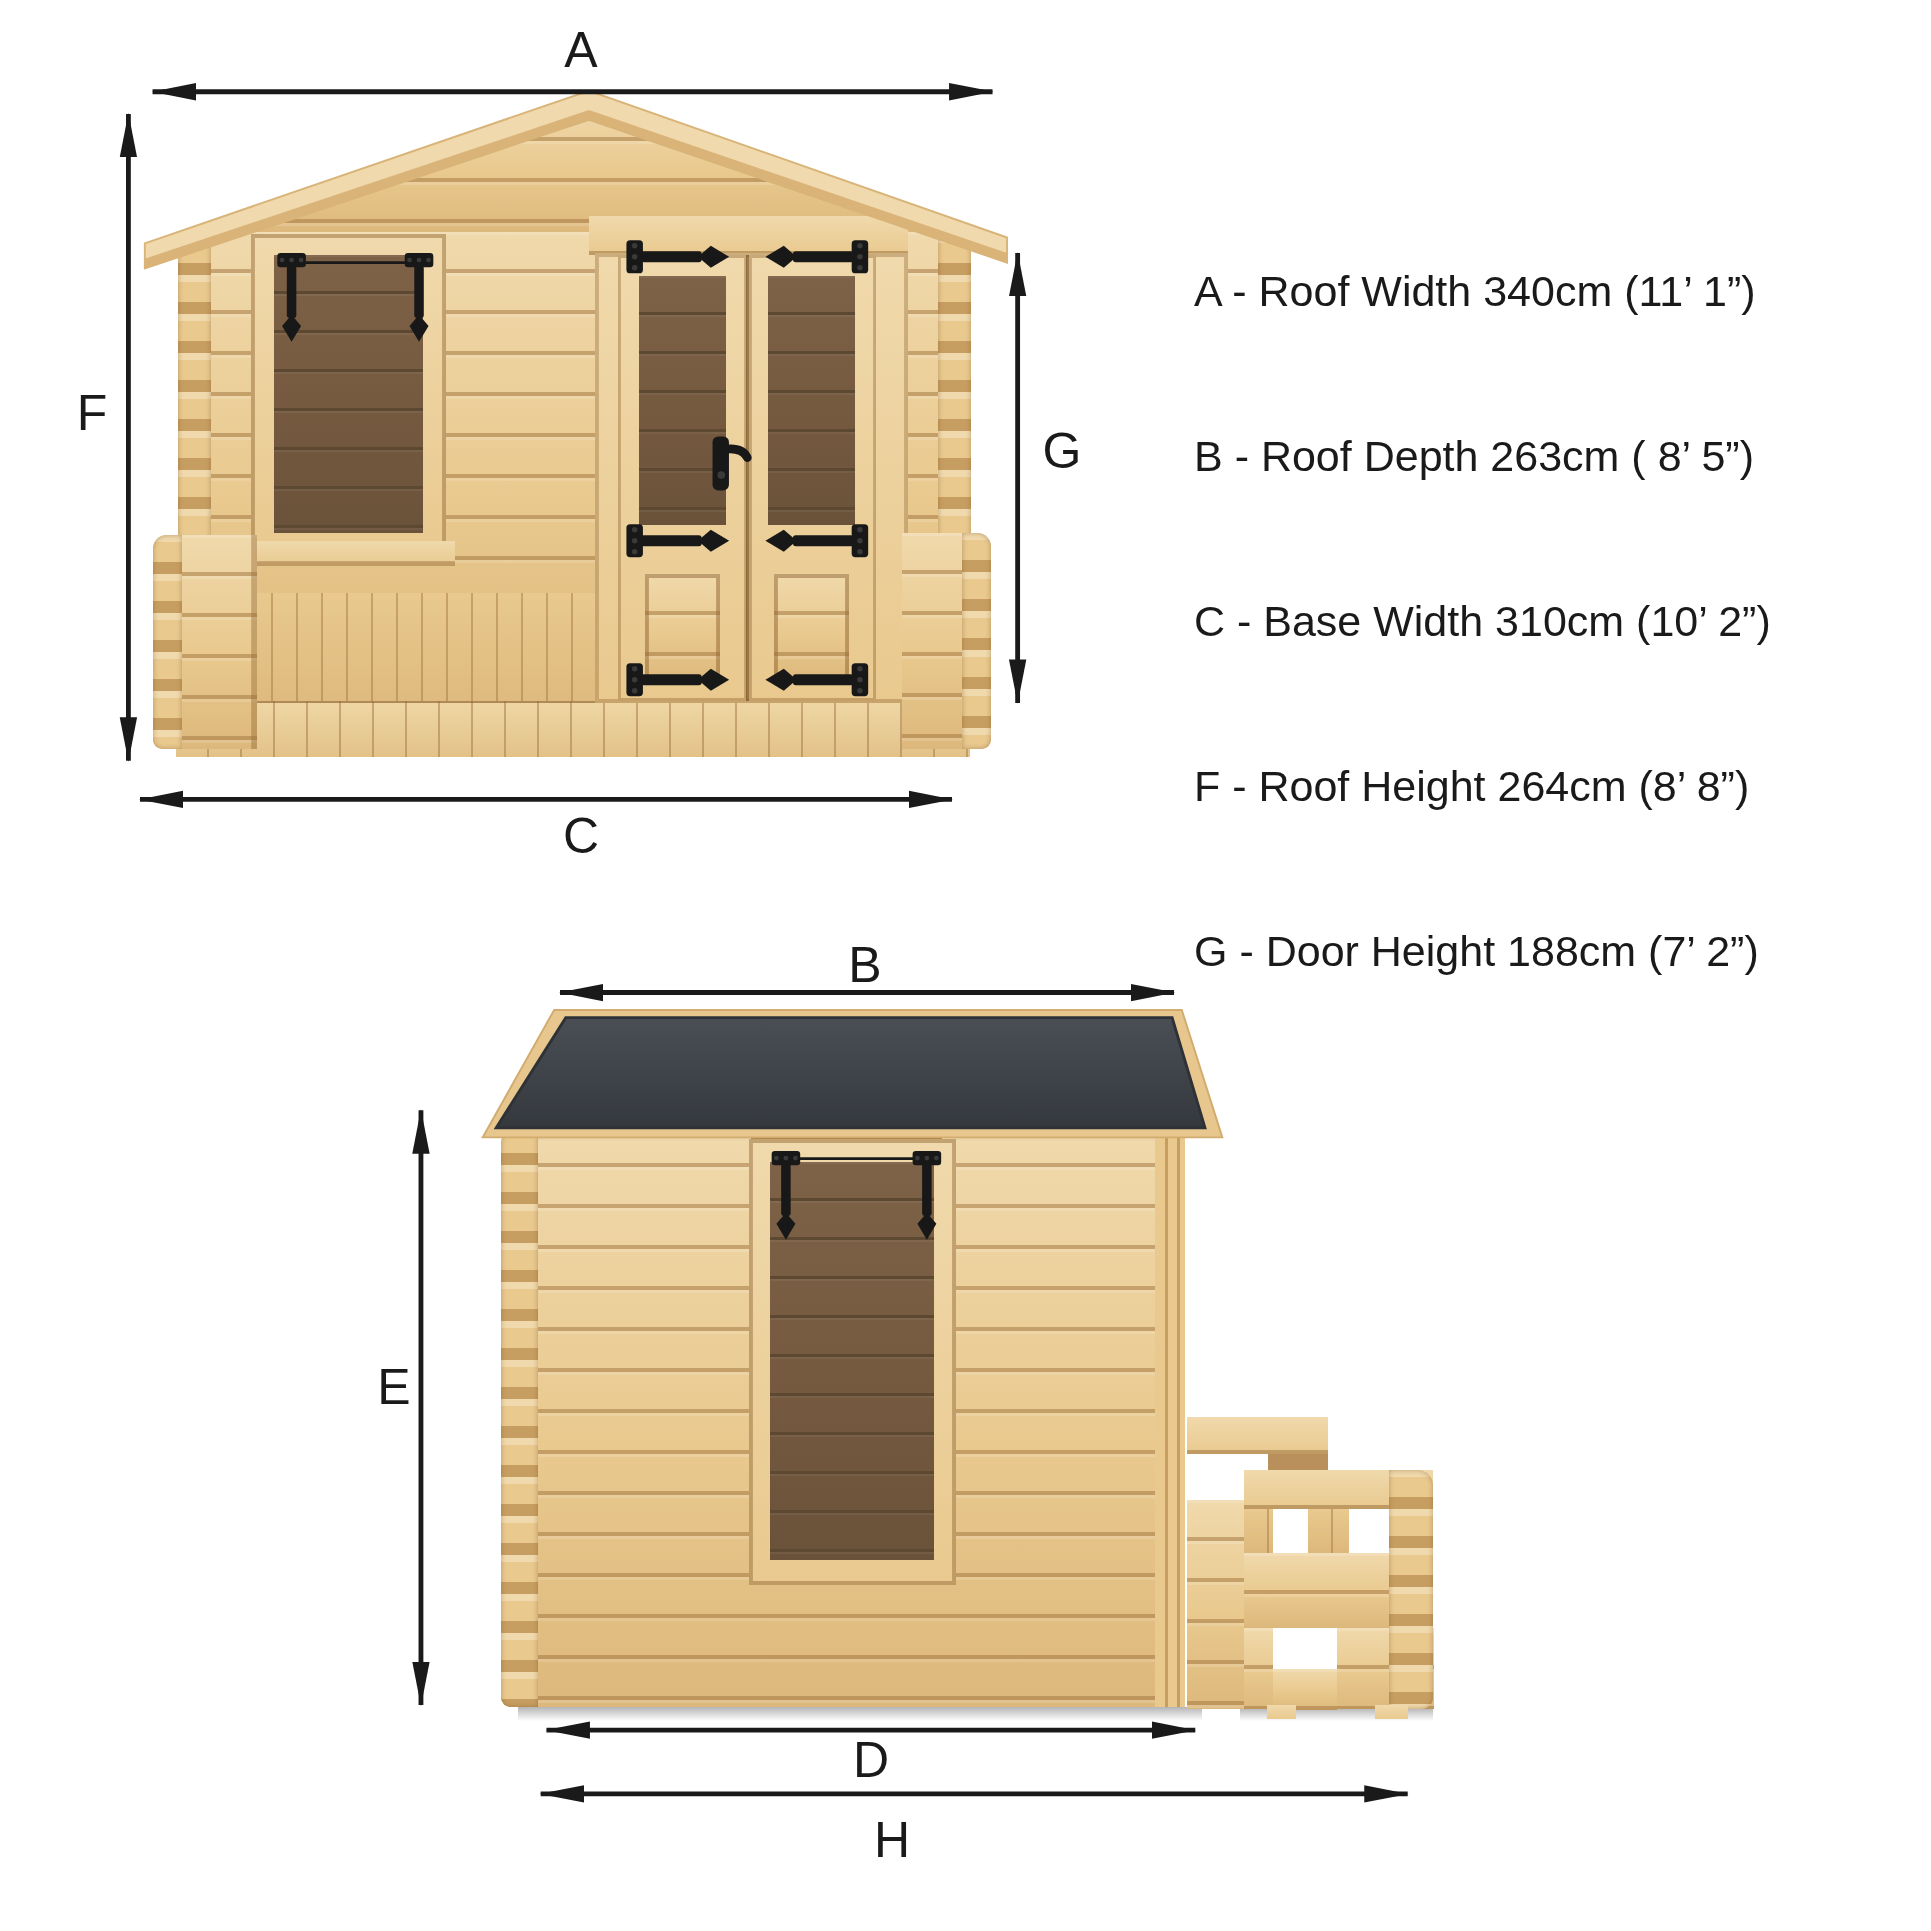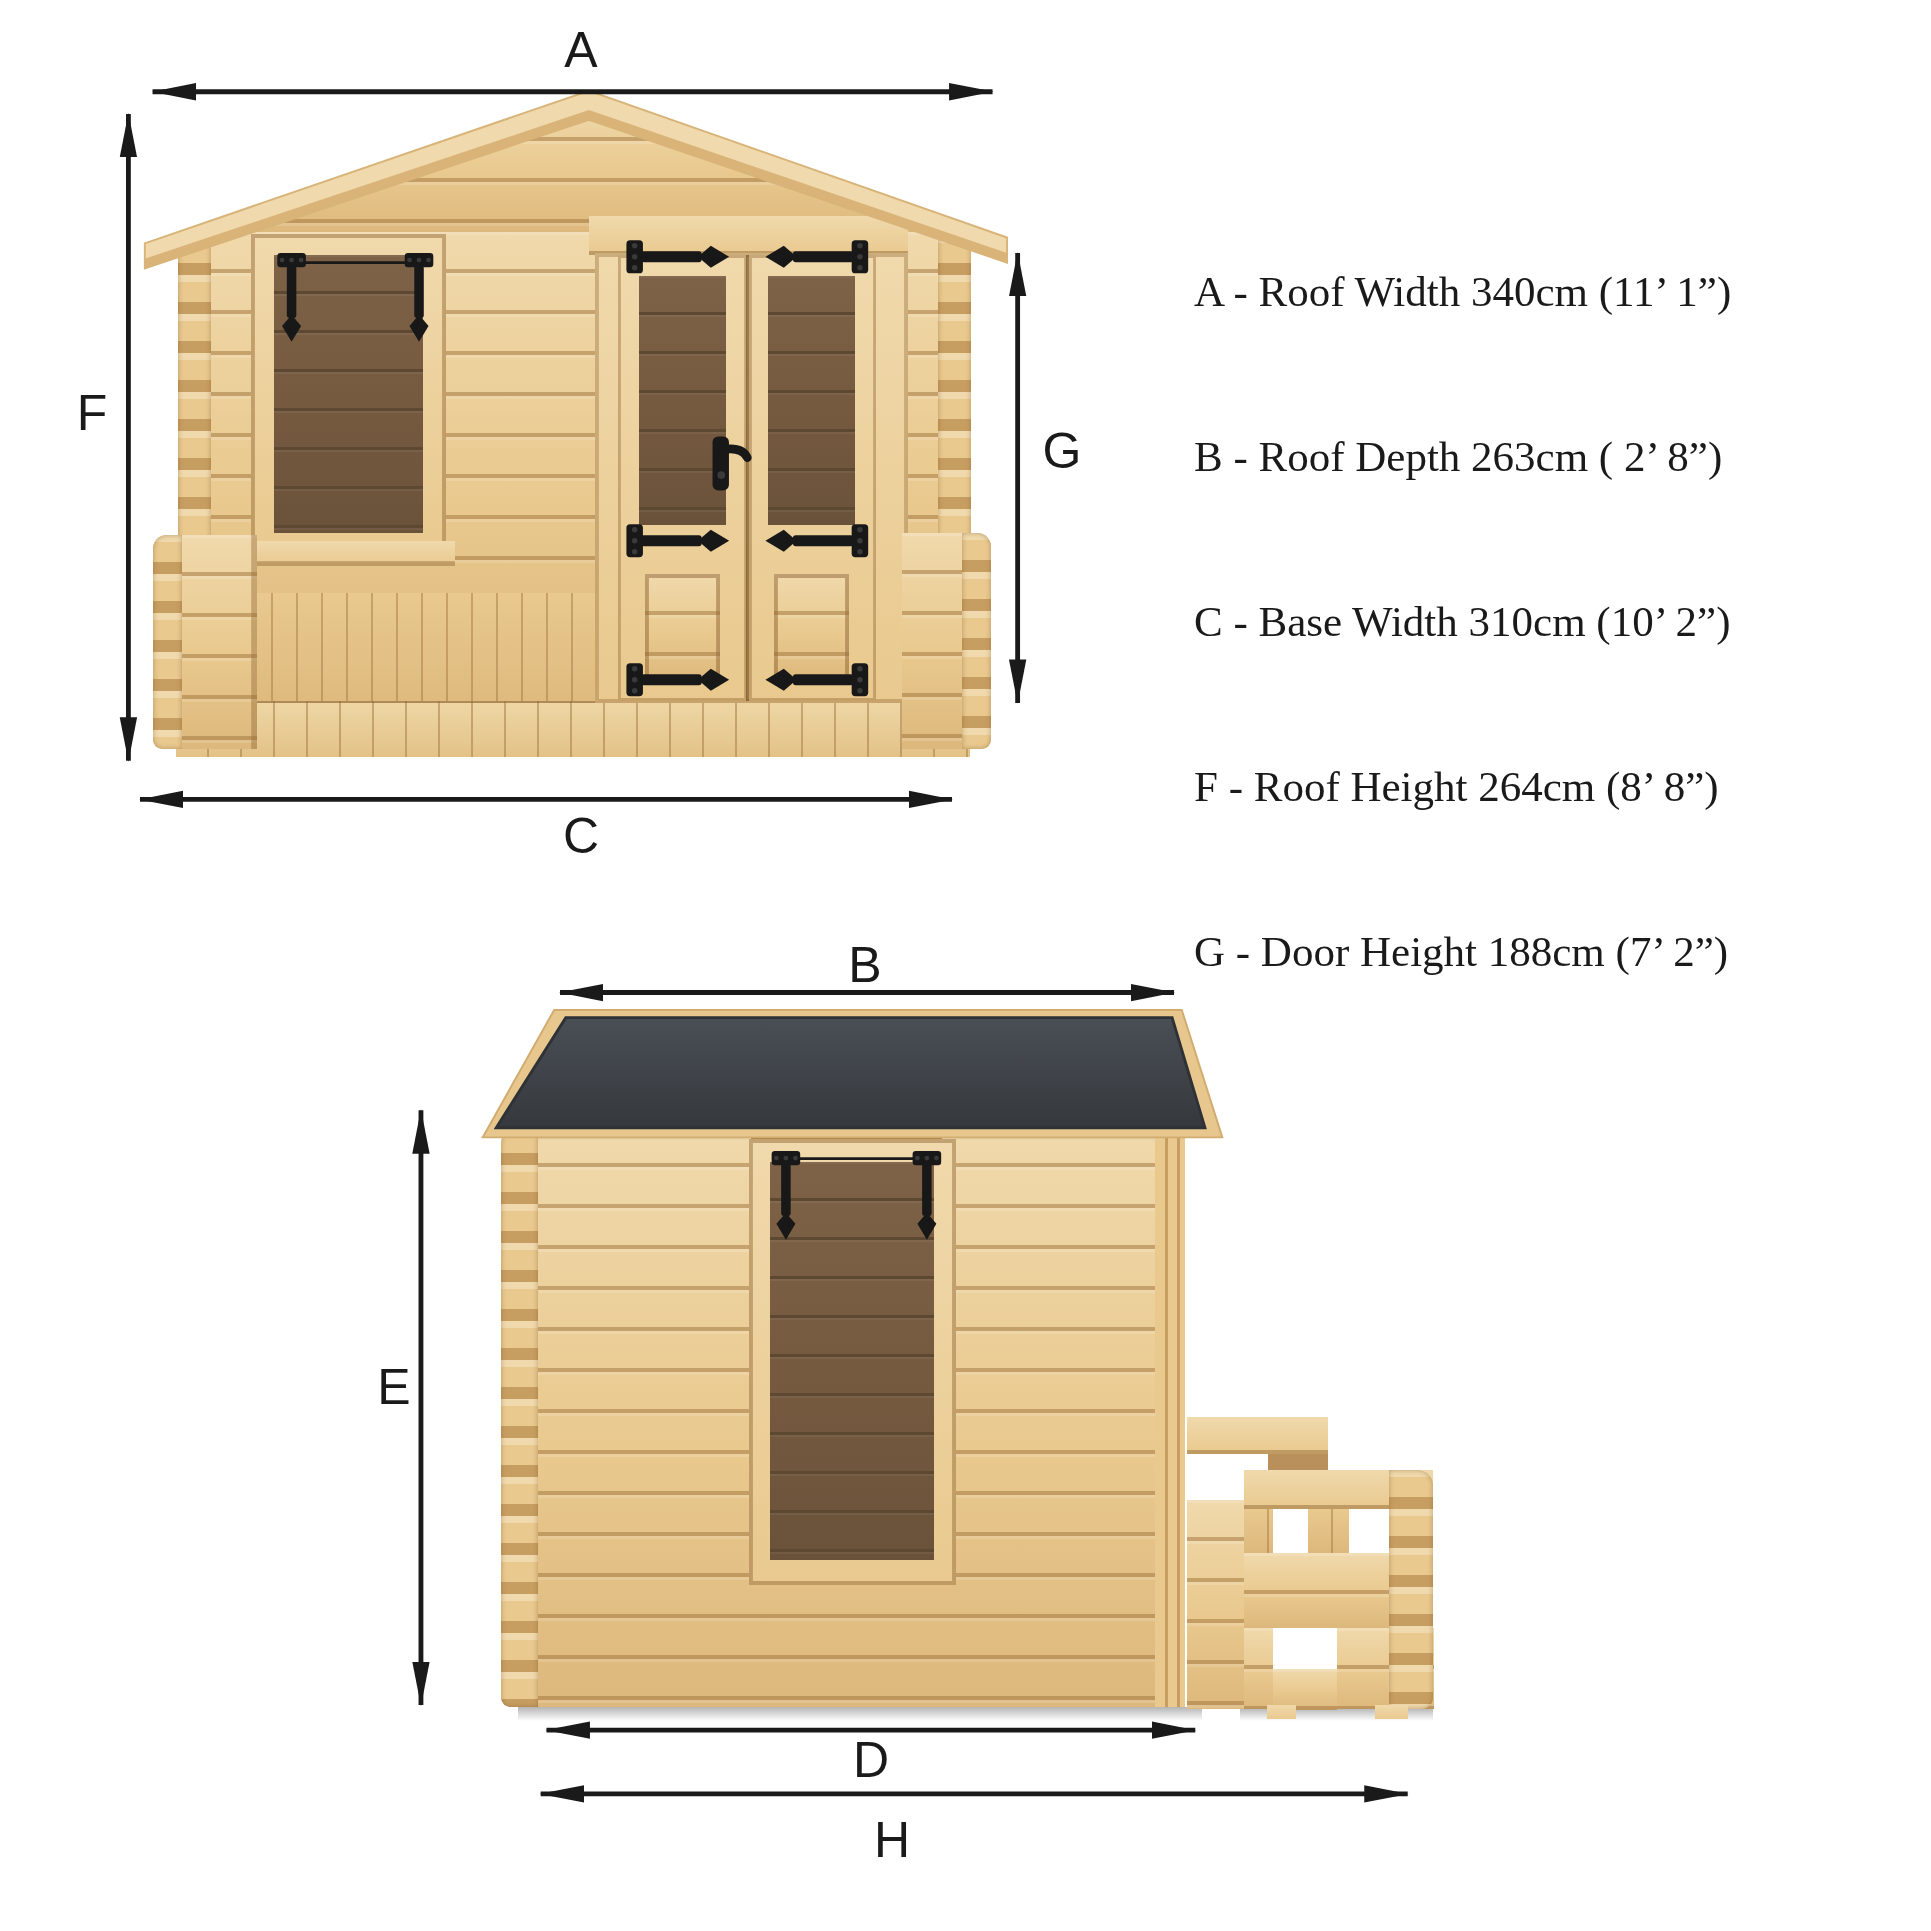--- a/index.html
+++ b/index.html
@@ -40,21 +40,21 @@
     border-top:2.9px solid rgba(140,100,50,.6);
   }
   .vtrim{background:repeating-linear-gradient(90deg,var(--wood,#e9c98e) 0 9.7px,var(--wood-deep,#c79e61) 9.7px 12.6px);}
   .shadowband{background:linear-gradient(180deg,rgba(90,90,90,.35),rgba(200,200,200,0));}
   
   .dim-label{
     position:absolute;transform:translate(-50%,-50%);
     font-size:50px;line-height:1;color:var(--ink,#1a1a1a);
   }
   .legend{position:absolute;left:1194px;top:154px;font-size:43px;line-height:55px;white-space:pre;}
-  .legend div{height:55px;font-family:Liberation Serif, serif;}
+  .legend div{height:55px;}
   svg.overlay{position:absolute;left:0;top:0;pointer-events:none;}
 </style>
 </head>
 <body>
 
 <div class="canvas">
 
   <div>
 
     <div class="abs wood-h" style="left:185px;top:100px;width:788px;height:133px;clip-path:polygon(51.2% 0,100% 100%,0 100%);"></div>
@@ -213,20 +213,20 @@
   <div class="dim-label" style="left:92px;top:413px;">F</div>
   <div class="dim-label" style="left:1062px;top:451px;">G</div>
   <div class="dim-label" style="left:581px;top:836px;">C</div>
   <div class="dim-label" style="left:865px;top:965px;">B</div>
   <div class="dim-label" style="left:394px;top:1387px;">E</div>
   <div class="dim-label" style="left:871px;top:1760px;">D</div>
   <div class="dim-label" style="left:892px;top:1840px;">H</div>
 
   <div class="legend">
     <div>A - Roof Width 340cm (11’ 1”)</div>
-    <div>B - Roof Depth 263cm ( 2’ 8”)</div>
+    <div>B - Roof Depth 263cm ( 8’ 5”)</div>
     <div>C - Base Width 310cm (10’ 2”)</div>
     <div>F - Roof Height 264cm (8’ 8”)</div>
     <div>G - Door Height 188cm (7’ 2”)</div>
   </div>
 
 </div>
 
 
 </body></html>

